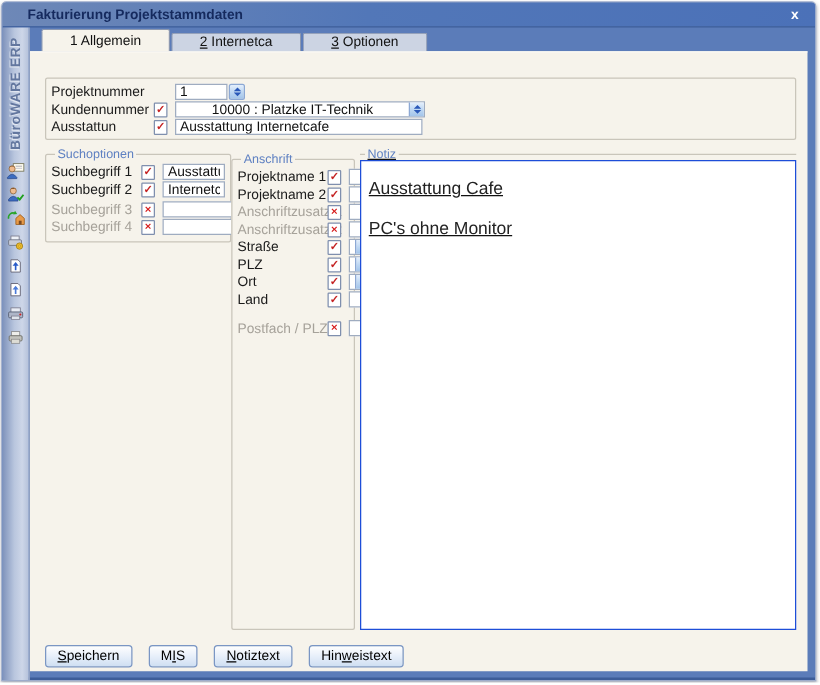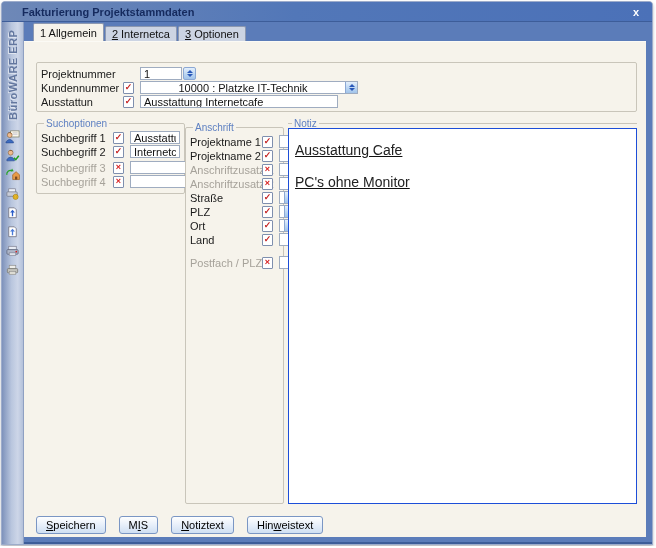--- a/index.html
+++ b/index.html
@@ -41,21 +41,21 @@
   .side-icons{ display:flex; flex-direction:column; gap:3px; align-items:center; }
   .sicon{ width:16px; height:16px; display:flex; align-items:center; justify-content:center; cursor:pointer; }
 
   .main{ flex:1; display:flex; flex-direction:column; padding:0 6px 8px 0; min-width:0; }
 
   
   .tabrow{ height:19px; display:flex; align-items:flex-end; padding-left:9px; }
   .tab{
     display:flex; align-items:center; height:15px;
     background:#ccd4e3; border:1px solid #8c98b0; border-bottom:none;
-    border-radius:2px 2px 0 0; padding:0 6px; margin-right:1px;
+    border-radius:2px 2px 0 0; padding:0 22px; margin-right:1px;
     font-size:11px; color:#111; cursor:pointer;justify-content:center;
   }
   .tab span{ white-space:pre; }
   .tab.active{ background:#f6f3eb; height:18px; position:relative; z-index:2; }
   .u{ text-decoration:underline; }
 
   
   .content{
     flex:1; background:#f6f3eb; border-top:1px solid #fbfaf5;
     padding:6px 9px 0 12px; display:flex; flex-direction:column; min-height:0;
@@ -88,21 +88,21 @@
   .mk.cross{ color:#d61a1a; }
 
   .fieldcell{ display:flex; align-items:center; min-width:0; }
 
   .txt{
     height:13px; border:1px solid #9facc0; background:#fff; color:#111;
     font:11px "Liberation Sans",sans-serif; padding:0 3px; border-radius:0;
   }
   .txt.ind{ padding-left:34px; }
   .w42{width:42px;} .w50{width:50px;} .w54{width:54px;} .w52{width:52px;}
-  .w147{width:147px;} .w153{width:153px;} .w62{width:62px;} .w198{width:198px;} .w200{width:218px;}
+  .w147{width:147px;} .w153{width:153px;} .w62{width:62px;} .w198{width:198px;} .w200{width:200px;}
 
   .combo{ display:flex; align-items:stretch; height:13px; border:1px solid #9facc0; background:#fff; }
   .combo .val{ flex:1; font-size:11px; line-height:11px; padding:1px 2px 0 2px; overflow:hidden; white-space:pre; color:#111; }
   .combo.center .val{ text-align:center; }
   .combo .val.ind{ padding-left:14px; }
 
   .spin, .spinbtn{
     width:12px; display:flex; flex-direction:column; align-items:center; justify-content:center; gap:1px;
     background:linear-gradient(180deg,#e4effc 0%,#bcd6f2 55%,#a2c4ea 100%);
     cursor:pointer;

